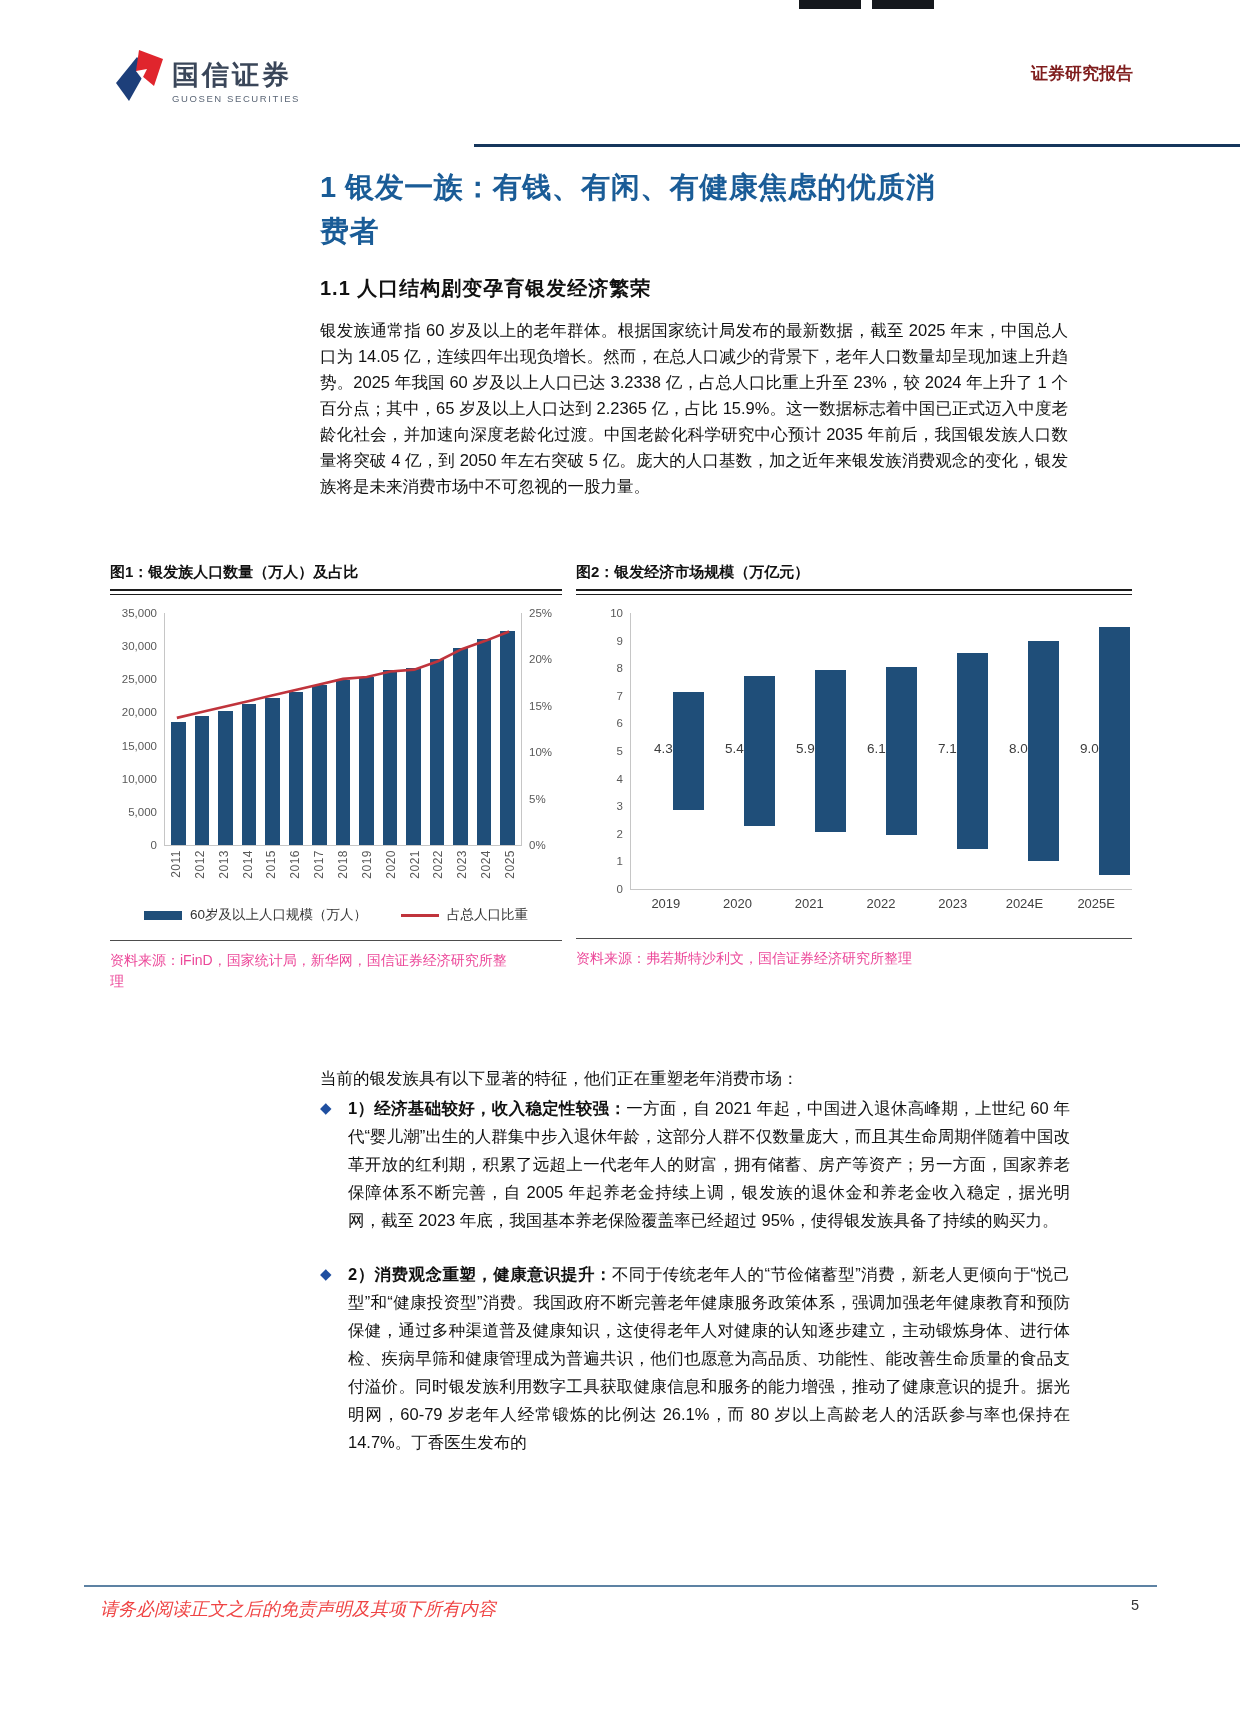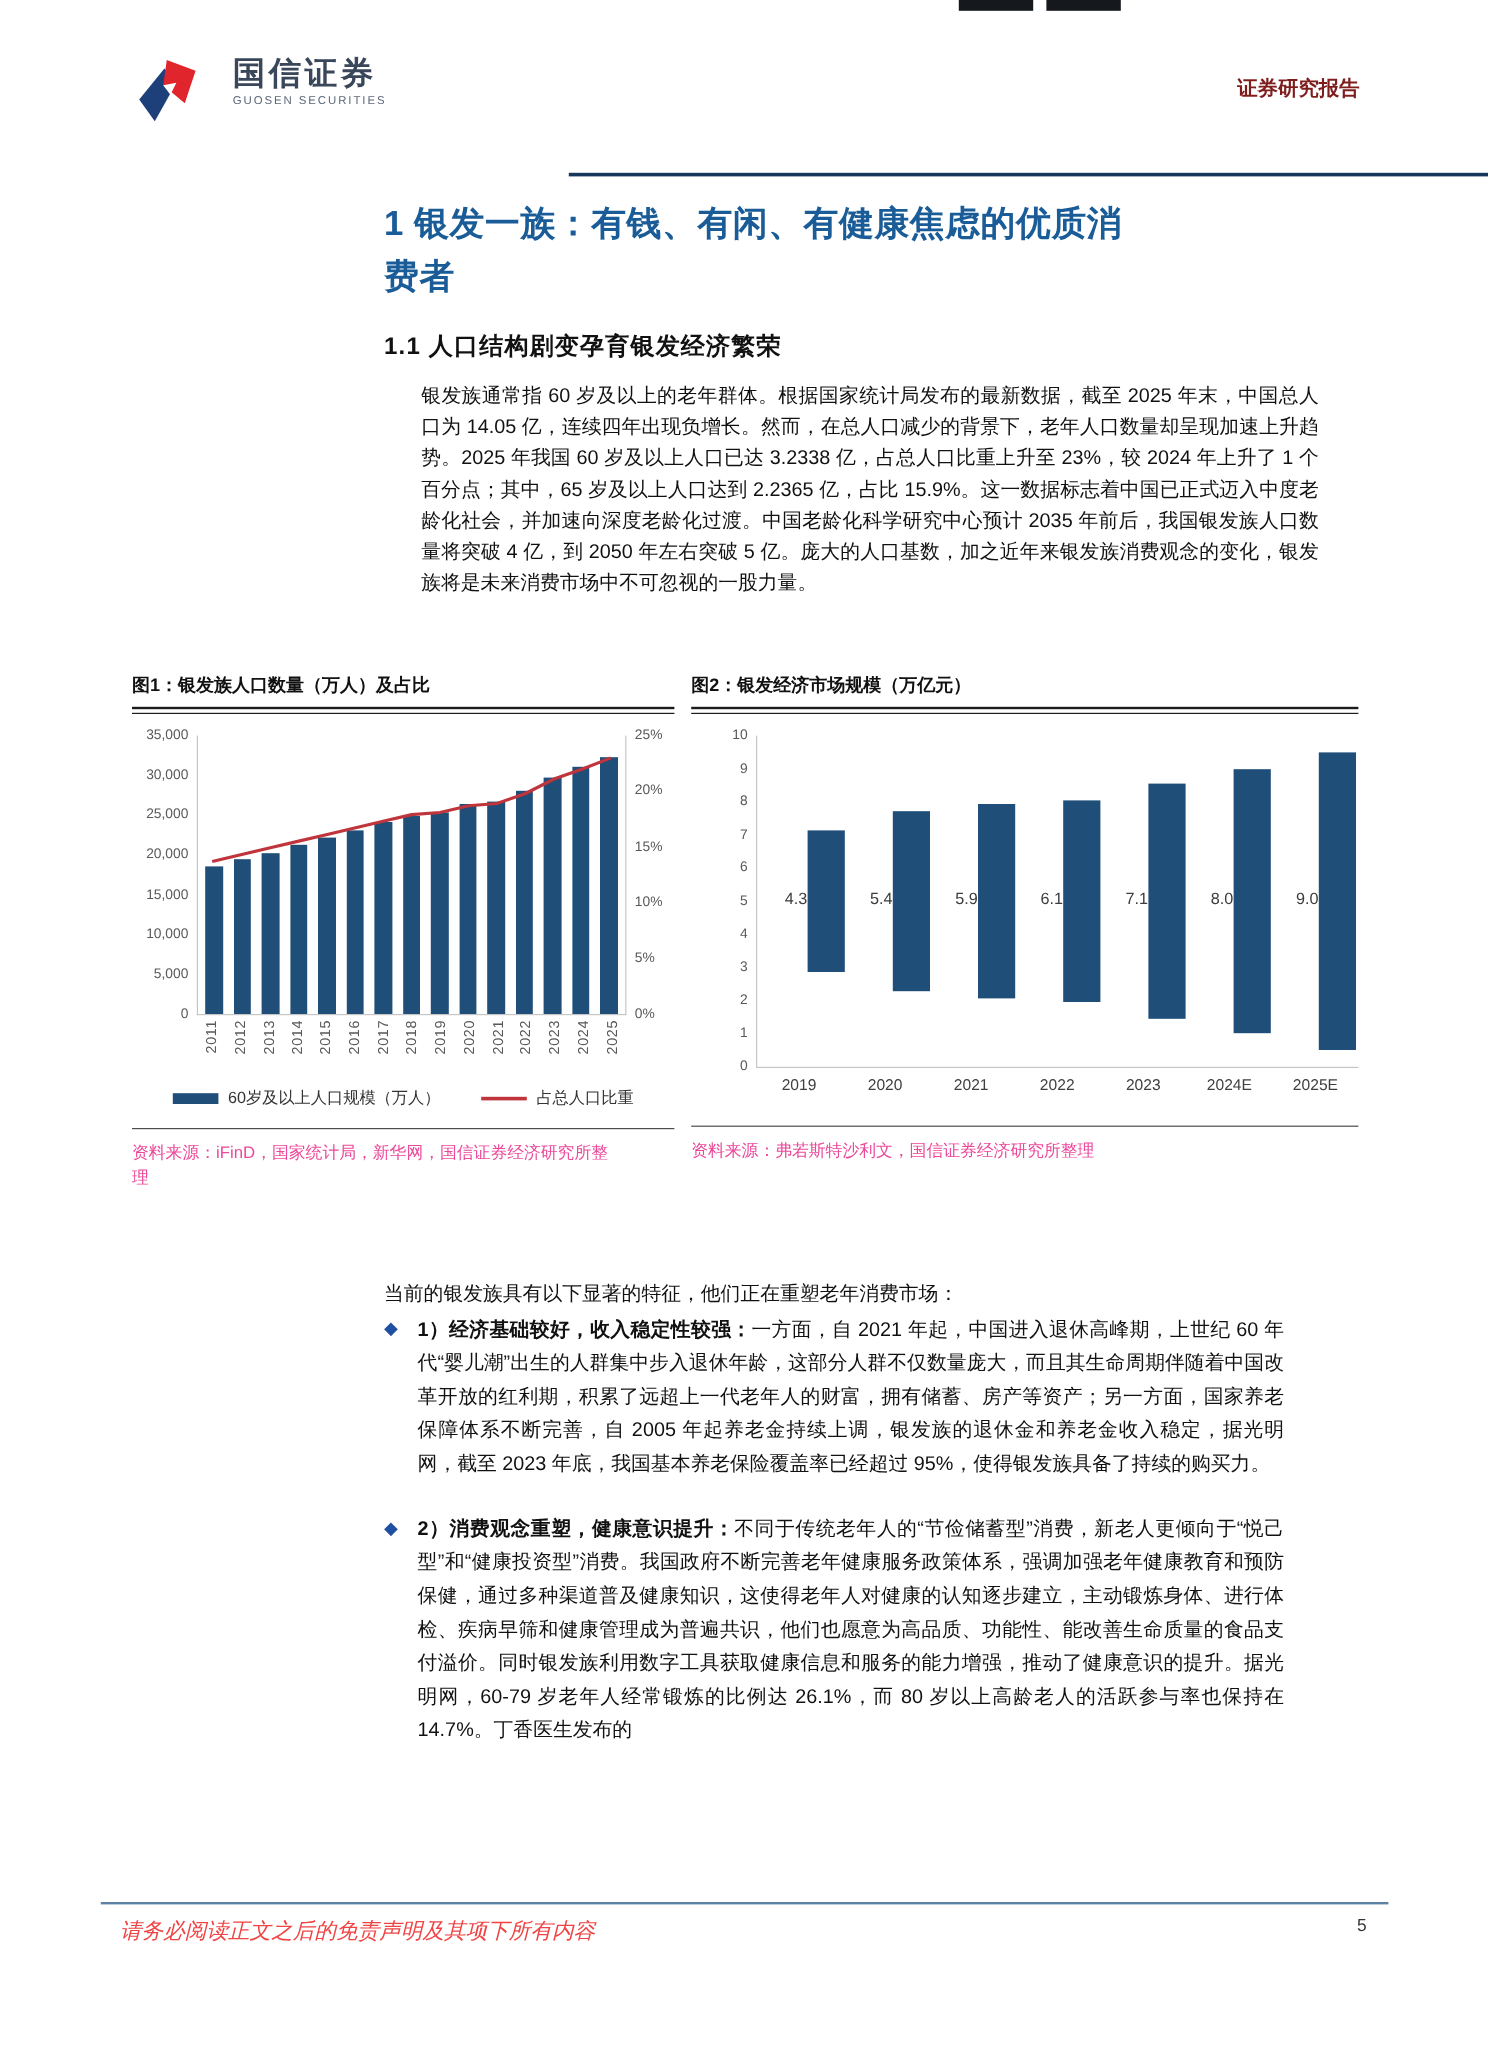--- a/index.html
+++ b/index.html
@@ -6,38 +6,38 @@
   body{
     width:1241px;height:1722px;position:relative;background:#ffffff;
     font-family:"Liberation Sans","DejaVu Sans",sans-serif;color:#1a1a1a;
     overflow:hidden;
   }
   
   .redaction{position:absolute;top:0;height:9px;background:#15181d;}
   .red-a{left:799px;width:62px;}
   .red-b{left:872px;width:62px;}
   .header{position:absolute;left:112px;top:44px;right:108px;height:64px;}
-  .logo{position:absolute;left:0;top:2px;display:flex;align-items:flex-start;gap:26px;}
+  .logo{position:absolute;left:0;top:2px;display:flex;align-items:flex-end;gap:4px;}
   .logo svg{display:block;}
   .logo-text .cn{font-size:27px;font-weight:bold;color:#3a4659;letter-spacing:3px;line-height:30px;}
   .logo-text .en{font-size:9.5px;color:#5c6777;letter-spacing:1.6px;margin-top:3px;}
   .report-type{position:absolute;right:0;top:18px;font-size:17px;font-weight:bold;color:#7f1d1d;}
   .header-rule{position:absolute;left:362px;top:100px;width:766px;height:3px;background:#16365c;}
   
   .main-title{
     position:absolute;left:320px;top:146px;width:640px;
     font-size:29px;font-weight:bold;color:#1a5c97;line-height:44px;letter-spacing:.5px;
   }
   .subsection{
     position:absolute;left:320px;top:258px;width:745px;
     font-size:20px;font-weight:bold;color:#111;letter-spacing:1px;
   }
   .intro{
     position:absolute;left:320px;top:300px;width:748px;
-    font-size:16.5px;line-height:26px;text-align:justify;color:#111;margin-left:31px;
+    font-size:16.5px;line-height:26px;text-align:justify;color:#111;
   }
   
   .figures{position:absolute;left:110px;top:562px;width:1022px;display:flex;gap:14px;}
   .fig{display:flex;flex-direction:column;}
   .fig1{width:452px;}
   .fig2{width:556px;}
   .fig-title{font-size:15px;font-weight:bold;color:#111;line-height:20px;}
   .fig-rule{height:3px;border-top:2px solid #1c1c1c;border-bottom:1px solid #1c1c1c;margin:7px 0 0 0;}
   .chart{display:flex;margin-top:18px;}
   .yaxis{position:relative;}

